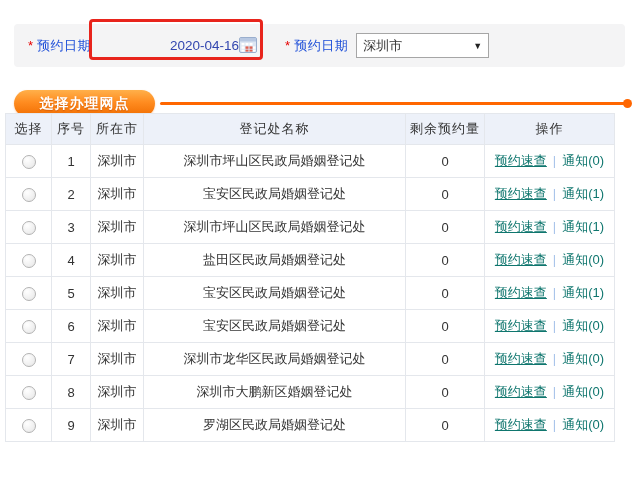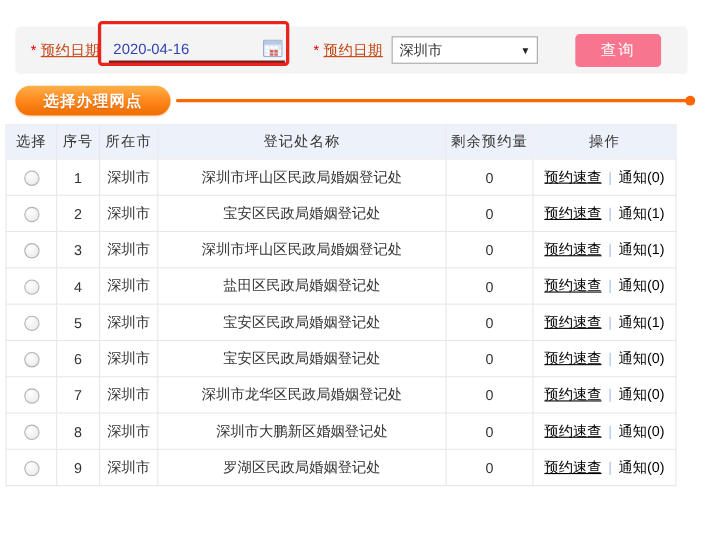--- a/index.html
+++ b/index.html
@@ -10,25 +10,25 @@
   }
 
   
   .form-bar {
     position:absolute; left:14px; top:24px; width:611px; height:43px;
     background:#f4f4f5; border-radius:4px;
     display:flex; align-items:center; padding-left:14px;
     font-size:13px; color:#555;
   }
   .req { color:#e60000; margin-right:4px; font-size:13px; }
-  .field-label { color:#c2410c; letter-spacing:.5px;text-decoration:underline; }
+  .field-label { color:#1d4ed8; letter-spacing:.5px; }
   .date-widget {
     position:relative; margin-left:8px; width:160px; height:24px;
-    border-bottom:3px solid #7f1d1d; background:transparent;
-    display:flex; align-items:center; justify-content:space-between;
+    border-bottom:1px solid #7f1d1d; background:transparent;
+    display:flex; align-items:center; justify-content:flex-end;
   }
   .date-text { color:#3246af; font-size:13.5px; padding-left:4px; }
   .cal-icon { width:18px; height:16px; margin-right:2px; display:block; cursor:pointer; }
   .city-label-wrap { margin-left:26px; display:flex; align-items:center; }
   .city-select {
     margin-left:8px; width:133px; height:25px; background:#fff;
     border:1px solid #a6a6a6; display:flex; align-items:center;
     justify-content:space-between; padding:0 6px; color:#333; font-size:13px;
     cursor:pointer;
   }
@@ -40,21 +40,21 @@
     font-family:"Liberation Sans","DejaVu Sans",sans-serif;
   }
 
   
   .highlight-box {
     position:absolute; left:89px; top:19px; width:174px; height:41px;
     border:3px solid #e8241c; border-radius:4px; pointer-events:none;
   }
 
   
-  .section-head { position:absolute; left:14px; top:78px; width:611px; height:28px; }
+  .section-head { position:absolute; left:14px; top:90px; width:611px; height:28px; }
   .section-badge {
     position:absolute; left:0; top:0; width:141px; height:27px;
     background:linear-gradient(180deg,#ffb04a 0%,#ff8c20 45%,#f06c00 100%);
     border-radius:14px; color:#fff; font-weight:bold; font-size:14px;
     display:flex; align-items:center; justify-content:center;
     text-shadow:0 1px 1px rgba(190,75,0,.55); letter-spacing:1px;
     box-shadow:0 1px 2px rgba(240,110,0,.35);
   }
   .section-line {
     position:absolute; left:146px; top:12px; width:468px; height:3px;
@@ -79,21 +79,21 @@
     letter-spacing:1px;
   }
   table.grid td { height:33px; color:#333; background:#fff; }
   td.remaining { color:#e60000; }
   .radio {
     display:inline-block; width:14px; height:14px; border-radius:50%;
     border:1px solid #b3b3b3;
     background:radial-gradient(circle at 35% 30%, #ffffff 0%, #ededed 70%, #e0e0e0 100%);
     cursor:pointer; vertical-align:middle;
   }
-  .op-cell a { color:#000000; text-decoration:none; cursor:pointer; }
+  .op-cell a { color:#0f766e; text-decoration:none; cursor:pointer; }
   .op-cell a.quick { text-decoration:underline; }
   .op-sep { color:#a8c4ea; margin:0 6px; }
 </style>
 </head>
 <body>
 
 <div class="page">
 
   <div class="form-bar">
     <span class="req">*</span>
@@ -125,21 +125,20 @@
     <span class="city-label-wrap">
       <span class="req">*</span>
       <span class="field-label">预约日期</span>
     </span>
 
     <div class="city-select">
       <span>深圳市</span>
       <span class="select-arrow">▼</span>
     </div>
 
-    <button class="search-btn">查询</button>
   </div>
 
   <div class="highlight-box"></div>
 
   <div class="section-head">
     <div class="section-badge">选择办理网点</div>
     <div class="section-line"></div>
     <div class="section-dot"></div>
   </div>
 

